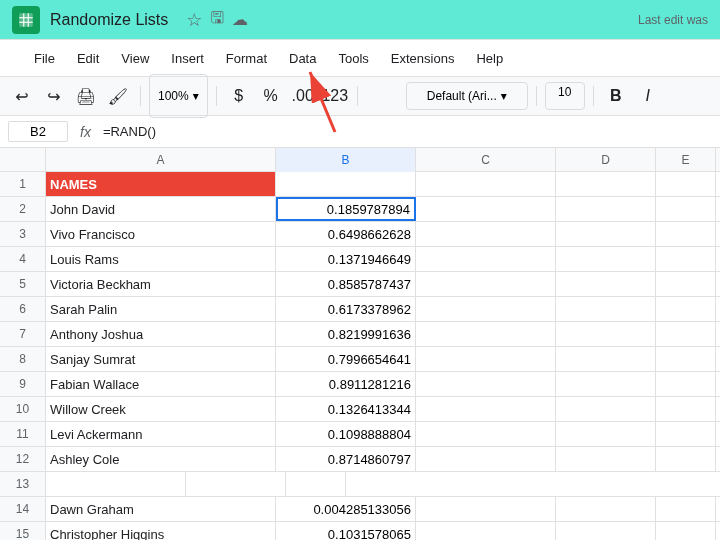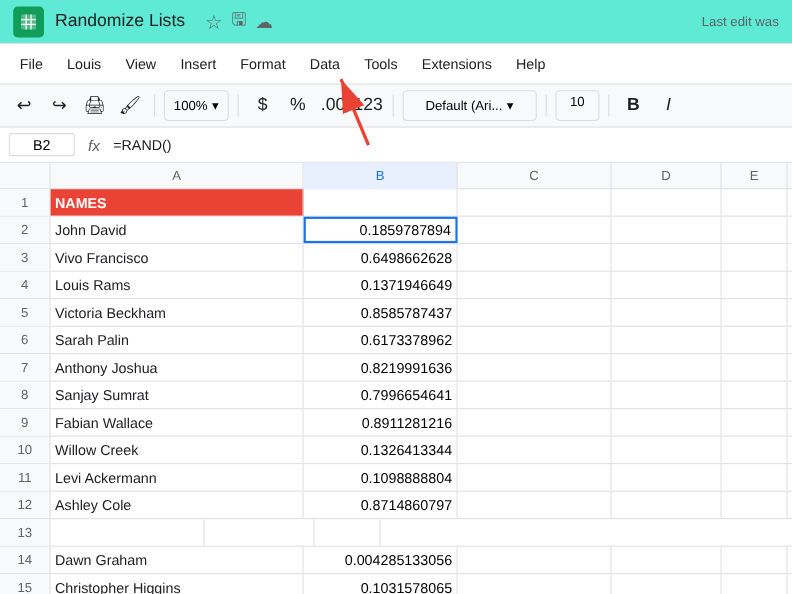--- a/index.html
+++ b/index.html
@@ -11,44 +11,44 @@
       background: #5eead4; border-bottom: 1px solid #e0e0e0;
     }
     .app-icon { width: 28px; height: 28px; background: #0f9d58; border-radius: 4px; display: flex; align-items: center; justify-content: center; }
     .app-icon svg { width: 18px; height: 18px; }
     .title-text { font-size: 16px; color: #202124; font-weight: normal; margin-right: 8px; }
     .title-icons { display: flex; gap: 8px; align-items: center; color: #5f6368; font-size: 18px; }
     .last-edit { color: #5f6368; font-size: 12px; margin-left: auto; }
 
     
     .menu-bar {
-      display: flex; align-items: center; height: 36px; padding: 0 8px; gap: 2px;
+      display: flex; align-items: center; height: 36px; padding: 0 24px; gap: 2px;
       background: #fff;
     }
     .menu-item {
       padding: 4px 10px; border-radius: 4px; cursor: pointer; color: #202124; font-size: 13px;
     }
 
     
     .toolbar {
       display: flex; align-items: center; height: 40px; padding: 0 8px; gap: 4px;
       background: #f8f9fa; border-top: 1px solid #e0e0e0; border-bottom: 1px solid #e0e0e0;
     }
     .toolbar-btn {
       width: 28px; height: 28px; display: flex; align-items: center; justify-content: center;
       border-radius: 4px; cursor: pointer; color: #202124; font-size: 16px;
     }
     .toolbar-separator { width: 1px; height: 20px; background: #dadce0; margin: 0 4px; }
     .zoom-selector {
       display: flex; align-items: center; border: 1px solid #dadce0; border-radius: 4px;
-      padding: 2px 8px; font-size: 12px; cursor: pointer; gap: 4px; height: 28px;
+      padding: 2px 8px; font-size: 12px; cursor: pointer; gap: 4px; height: 44px;
     }
     .format-selector {
       display: flex; align-items: center; border: 1px solid #dadce0; border-radius: 4px;
-      padding: 2px 20px; font-size: 12px; cursor: pointer; gap: 4px; height: 28px; min-width: 120px;
+      padding: 2px 20px; font-size: 12px; cursor: pointer; gap: 4px; height: 28px; min-width: 120px; margin-left: 40px;
     }
     .font-size-box {
       border: 1px solid #dadce0; border-radius: 4px; padding: 2px 6px; font-size: 12px;
       height: 28px; width: 40px; text-align: center;
     }
     .toolbar-bold { font-weight: bold; }
 
     
     .formula-bar {
       display: flex; align-items: center; height: 32px; border-bottom: 1px solid #e0e0e0;
@@ -137,21 +137,21 @@
     <div class="title-icons">
       <span>☆</span>
       <span style="font-size:16px;">🖫</span>
       <span style="font-size:16px;">☁</span>
     </div>
     <span class="last-edit">Last edit was</span>
   </div>
 
   <div class="menu-bar">
     <div class="menu-item">File</div>
-    <div class="menu-item">Louis</div>
+    <div class="menu-item">Edit</div>
     <div class="menu-item">View</div>
     <div class="menu-item">Insert</div>
     <div class="menu-item">Format</div>
     <div class="menu-item">Data</div>
     <div class="menu-item">Tools</div>
     <div class="menu-item">Extensions</div>
     <div class="menu-item">Help</div>
   </div>
 
   <div class="toolbar">

